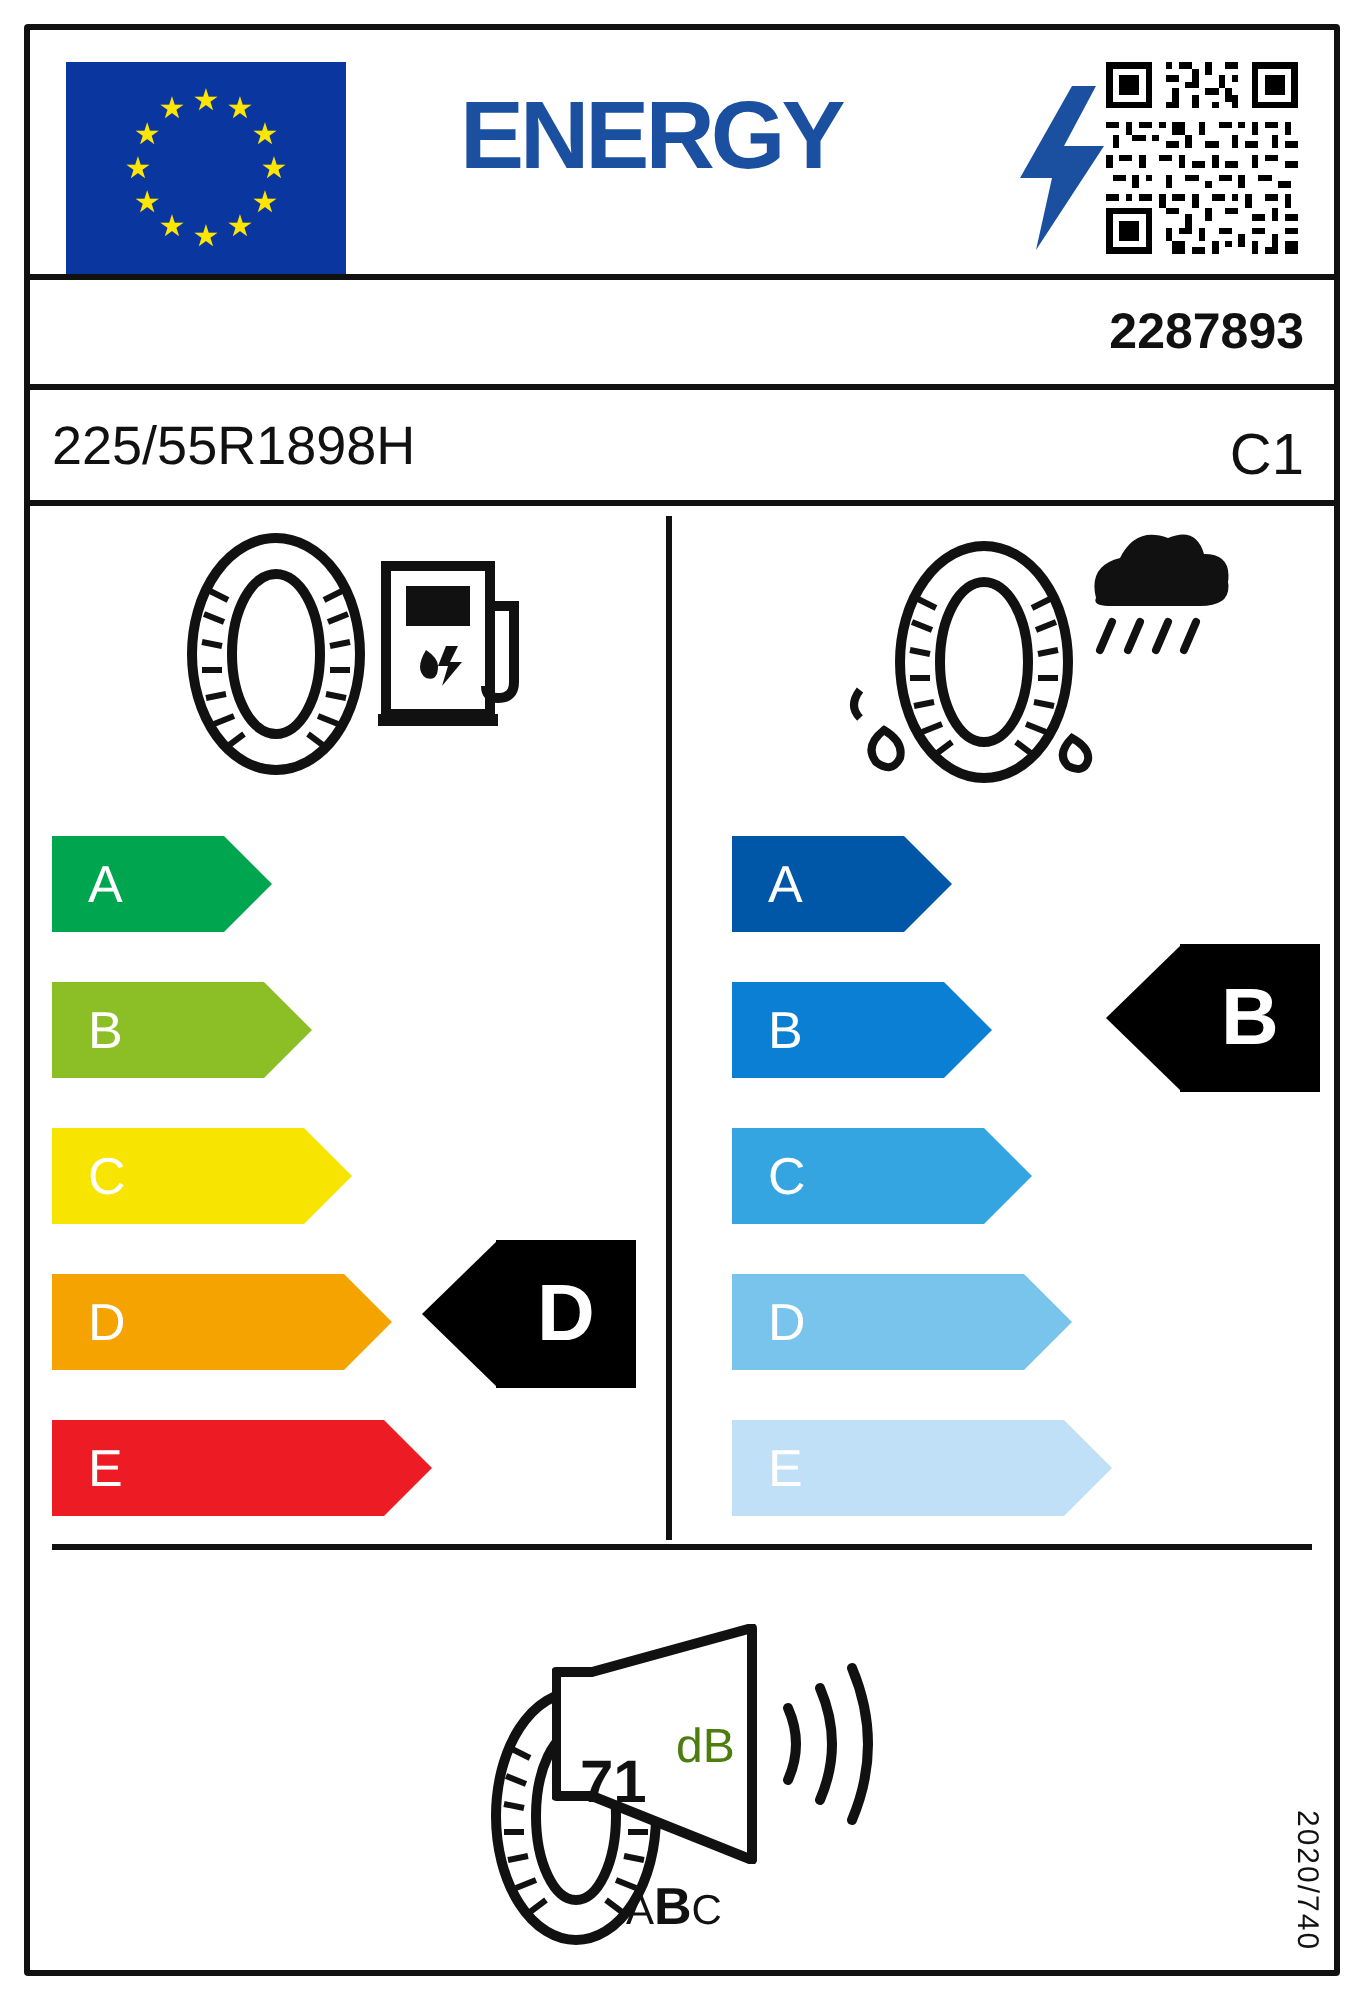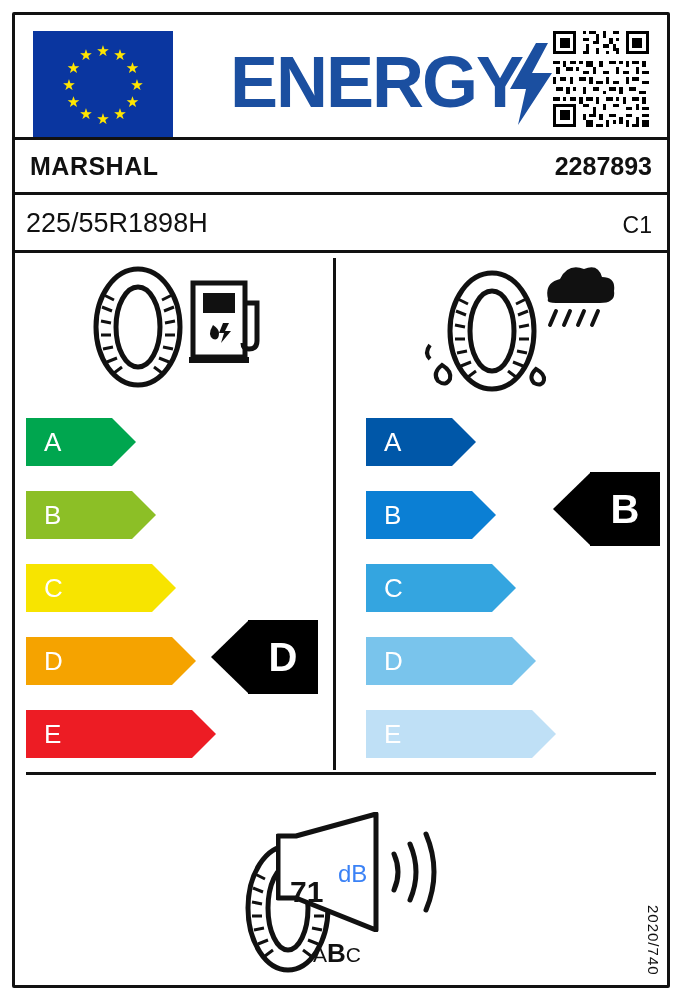--- a/index.html
+++ b/index.html
@@ -39,21 +39,21 @@
     position: absolute;
     color: #ffe600;
     font-size: 15px;
     line-height: 15px;
     width: 15px; height: 15px;
     text-align: center;
   }
   .energy-word {
     position: absolute;
     left: 215px; top: 26px;
-    font-size: 72px;
+    font-size: 48px;
     font-weight: bold;
     letter-spacing: -2px;
     color: #1b4fa0;
     font-family: "Liberation Sans", sans-serif;
   }
   .bolt {
     position: absolute;
     left: 495px; top: 28px;
     width: 42px; height: 82px;
   }
@@ -86,21 +86,21 @@
   }
   .size {
     position: absolute;
     left: 26px; top: 208px;
     font-size: 27px;
     color: #111;
   }
   .cls {
     position: absolute;
     right: 30px; top: 212px;
-    font-size: 23px;
+    font-size: 29px;
     color: #111;
   }
 
   
   .vdivider {
     position: absolute;
     left: 333px; top: 258px;
     width: 3px; height: 512px;
     background: #111;
   }
@@ -167,21 +167,21 @@
     left: 290px; top: 856px;
     font-size: 30px;
     font-weight: bold;
     color: #111;
     margin-top: 19px;
   }
   .db-unit {
     position: absolute;
     left: 338px; top: 860px;
     font-size: 24px;
-    color: #3b82f6;
+    color: #4d7c0f;
   }
   .abc {
     position: absolute;
     left: 313px; top: 938px;
     font-size: 21px;
     color: #111;
   }
   .abc b { font-size: 26px; }
 
   .reg {
@@ -325,21 +325,20 @@
           <rect x="24" y="28" width="2" height="1"></rect>
           <rect x="27" y="27" width="2" height="2"></rect>
       </g>
     </svg>
   </div>
 
   <div class="sep" style="left:15px; top:137px; width:652px; height:3px;"></div>
   <div class="sep" style="left:15px; top:192px; width:652px; height:3px;"></div>
   <div class="sep" style="left:15px; top:250px; width:652px; height:3px;"></div>
 
-  <div class="brand">MARSHAL</div>
   <div class="sku">2287893</div>
   <div class="size">225/55R1898H</div>
   <div class="cls">C1</div>
 
   <div class="vdivider"></div>
 
   <svg style="position:absolute;left:88px;top:265px;" width="175" height="125" viewBox="0 0 175 125">
     <g transform="translate(0,2)">
       <ellipse cx="50" cy="60" rx="42" ry="58" fill="none" stroke="#111" stroke-width="5"></ellipse>
       <ellipse cx="50" cy="60" rx="22" ry="40" fill="#fff" stroke="#111" stroke-width="5"></ellipse>

